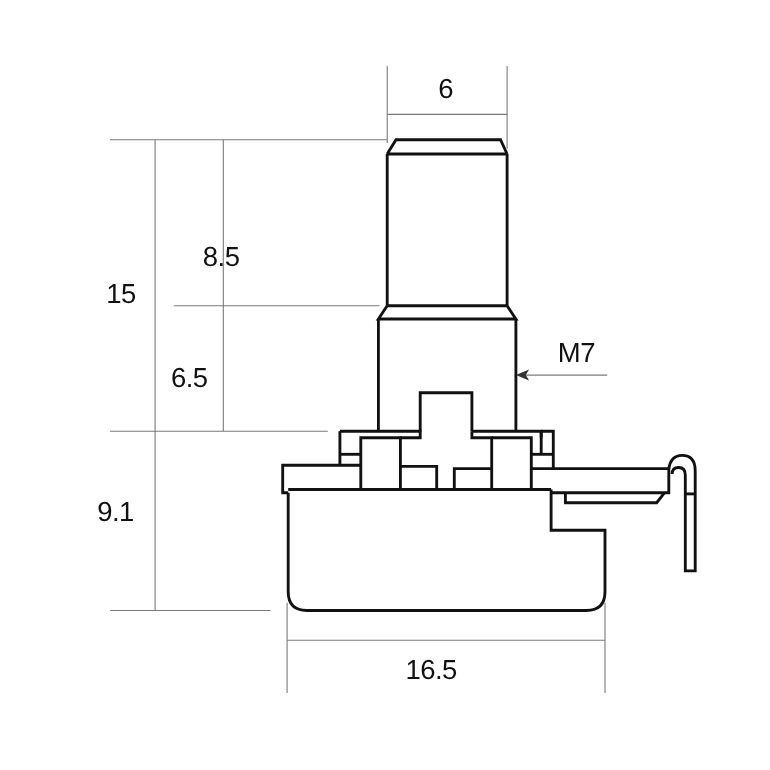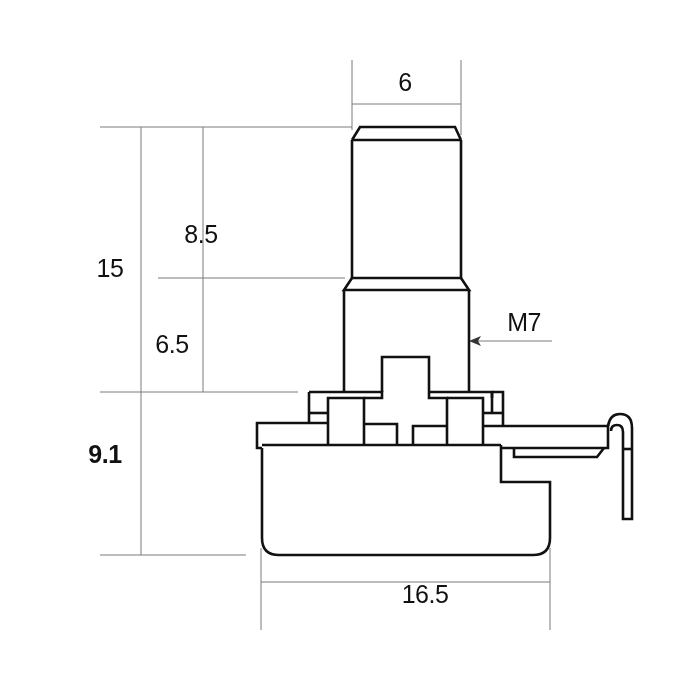--- a/index.html
+++ b/index.html
@@ -77,16 +77,16 @@
 
       <path d="M608,426 Q610,414 620,414 Q632,414 632,428 L632,519 L623,519 L623,432 Q623,425 617,425 Q611,425 611,431"></path>
       <line x1="623" y1="449" x2="632" y2="449"></line>
     </g>
   </svg>
 
   <span class="label" style="left:405px; top:82px;">6</span>
   <span class="label" style="left:110px; top:268px;">15</span>
   <span class="label" style="left:172px; top:234px;margin-left:29px;">8.5</span>
   <span class="label" style="left:172px; top:344px;">6.5</span>
-  <span class="label" style="left:105px; top:454px;font-weight:bold;">9.1</span>
+  <span class="label" style="left:105px; top:466px;">9.1</span>
   <span class="label" style="left:524px; top:322px;text-align:center;">M7</span>
-  <span class="label" style="left:392px; top:594px;margin-left:33px;">16.5</span>
+  <span class="label" style="left:392px; top:610px;">16.5</span>
 </div>
 
 </body></html>

